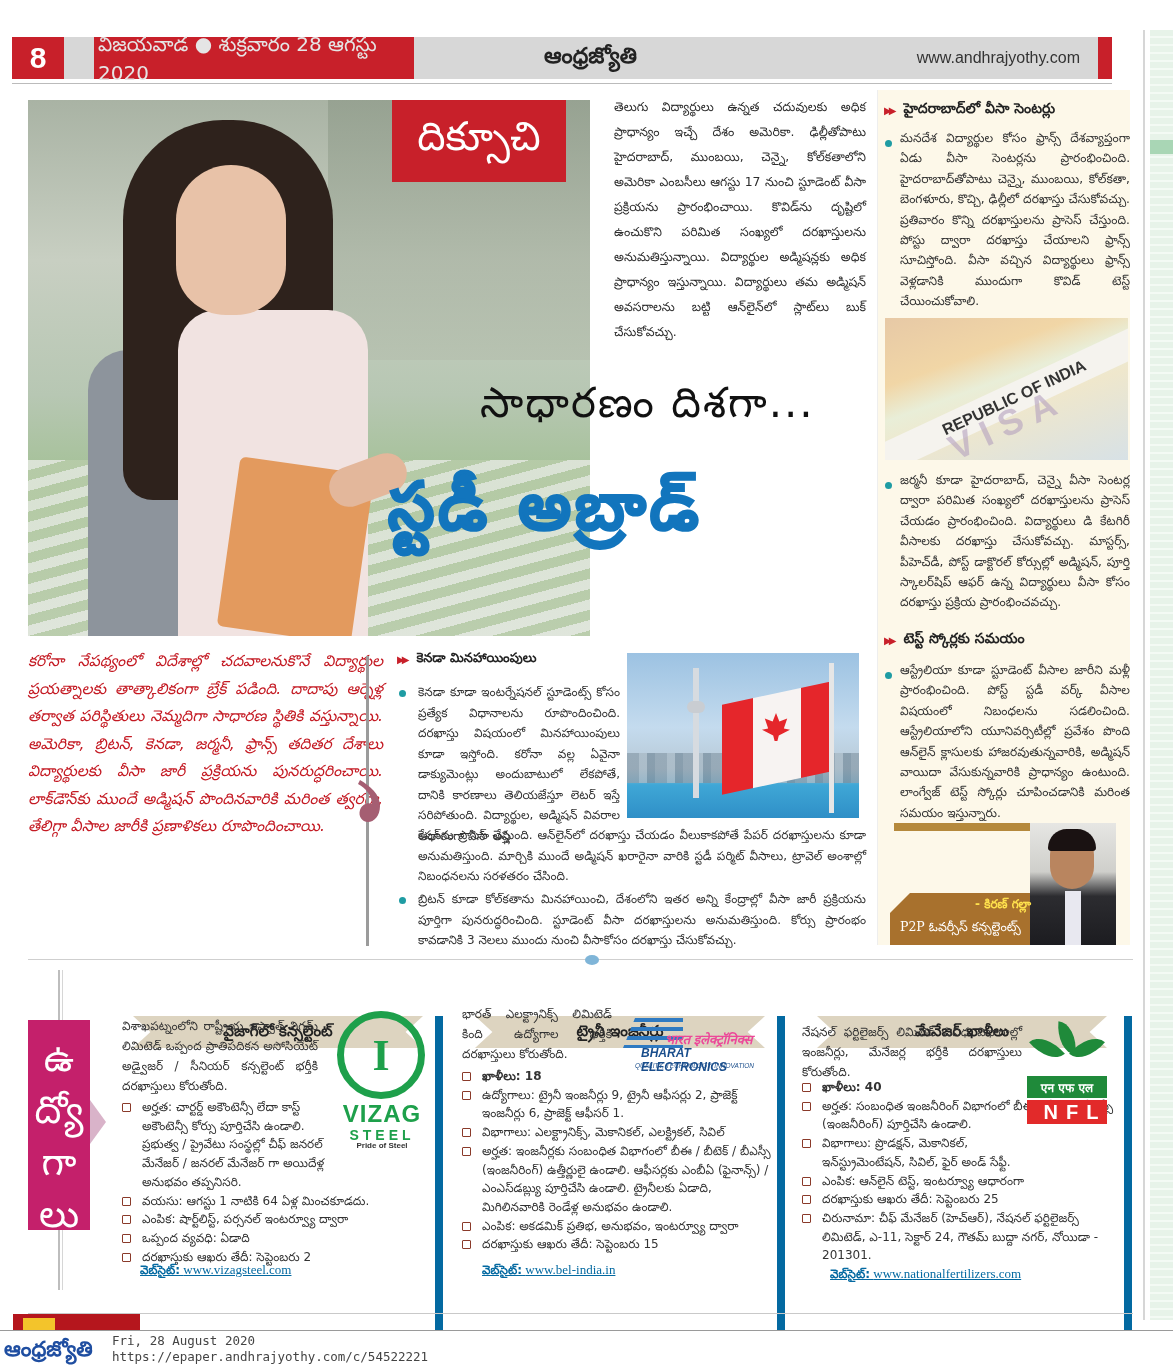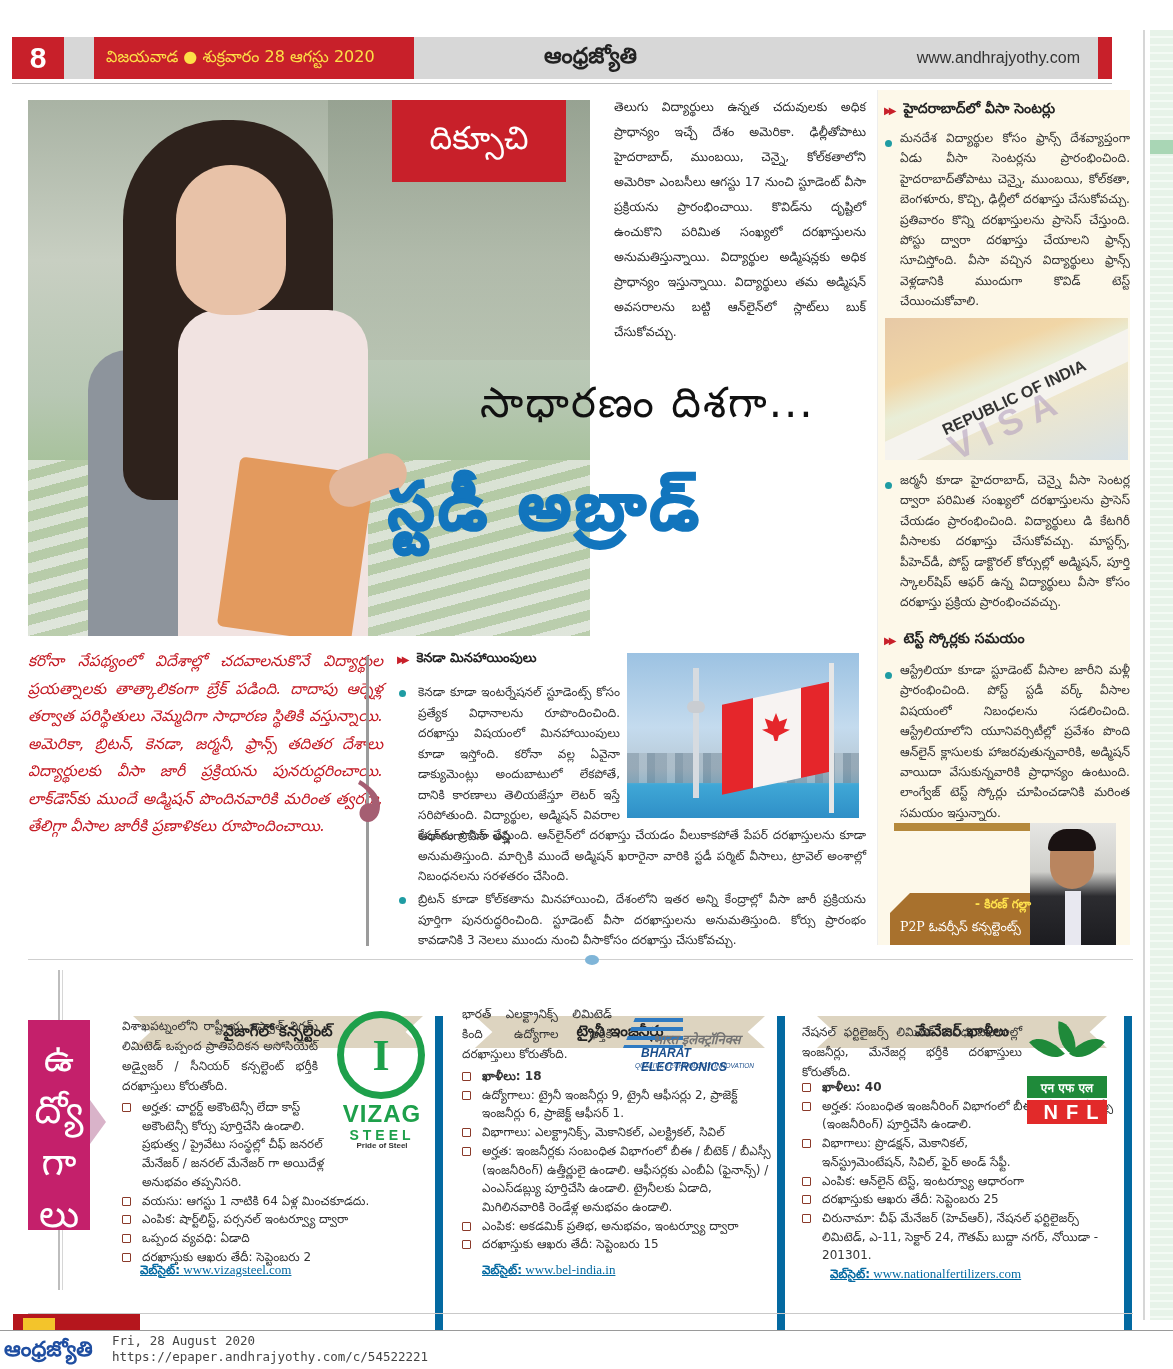--- a/index.html
+++ b/index.html
@@ -3,21 +3,21 @@
 <meta charset="utf-8">
 <style>
   * { box-sizing: border-box; margin: 0; padding: 0; }
   html, body { width: 1173px; height: 1369px; overflow: hidden; background: #ffffff; }
   body { position: relative; font-family: "DejaVu Sans", sans-serif; color: #2b2b2b; }
 
   
   .masthead { position: absolute; left: 12px; top: 37px; width: 1100px; height: 42px; display: flex; }
   .page-num { width: 52px; height: 42px; background: #c8202a; color: #fff; font: bold 30px "Liberation Sans", sans-serif; display: flex; align-items: center; justify-content: center; }
   .mast-gap { width: 30px; background: #d7d7d7; }
-  .dateline { width: 320px; background: #c8202a; color: #fde047; font-size: 16px; display: flex; align-items: center; padding-left: 12px; }
+  .dateline { width: 320px; background: #c8202a; color: #e5e5e5; font-size: 20px; display: flex; align-items: center; padding-left: 4px; }
   .mast-mid { flex: 1; background: #d7d7d7; display: flex; align-items: center; justify-content: space-between; padding: 0 18px 0 130px; }
   .mast-logo { font-size: 22px; font-weight: bold; color: #222; }
   .mast-url { font-size: 16px; color: #333; font-family: "Liberation Sans", sans-serif; }
   .mast-end { width: 14px; background: #c8202a; }
   .mast-rule { position: absolute; left: 12px; top: 83px; width: 1100px; height: 1px; background: #bbb; }
   .right-edge { position: absolute; left: 1143px; top: 30px; width: 2px; height: 1290px; background: #d6d6d6; }
   .right-strip { position: absolute; left: 1150px; top: 30px; width: 23px; height: 1290px; background: repeating-linear-gradient(#e7f3e9 0 6px, #f3faf4 6px 8px); }
   .right-strip .mark { position: absolute; top: 110px; left: 0; width: 23px; height: 14px; background: #a9d6b5; }
 
   
@@ -25,21 +25,21 @@
     background: linear-gradient(180deg, #a9b3a4 0%, #c8cfc2 30%, #b7c7b3 55%, #9fbf8f 75%, #c9d6c6 100%); }
   .hero .bg-bldg { position: absolute; left: 300px; top: 0; width: 262px; height: 260px; background: linear-gradient(180deg,#8f9b8a,#b5bfae); opacity: .7; }
   .hero .lawn { position: absolute; left: 0; top: 360px; width: 562px; height: 176px; background: repeating-linear-gradient(165deg,#e3e8df 0 10px,#b8cca9 10px 20px); opacity: .85; }
   .hero .hair { position: absolute; left: 95px; top: 20px; width: 210px; height: 380px; border-radius: 100px 100px 30px 30px; background: #2e221c; }
   .hero .face { position: absolute; left: 148px; top: 65px; width: 110px; height: 150px; border-radius: 55px 55px 50px 50px; background: #e8c2a8; }
   .hero .top { position: absolute; left: 150px; top: 210px; width: 190px; height: 330px; border-radius: 40px 40px 0 0; background: #f1e3e1; }
   .hero .bag { position: absolute; left: 60px; top: 250px; width: 110px; height: 290px; border-radius: 40px 20px 0 0; background: #8d949c; }
   .hero .book { position: absolute; left: 200px; top: 365px; width: 135px; height: 171px; background: #e39a5e; transform: rotate(8deg); border-radius: 6px; }
   .hero .arm { position: absolute; left: 300px; top: 360px; width: 80px; height: 40px; border-radius: 20px; background: #e3b79b; transform: rotate(-20deg); }
 
-  .kicker { position: absolute; left: 392px; top: 100px; width: 174px; height: 82px; background: #c8202a; color: #fff; font-size: 32px; display: flex; align-items: center; justify-content: center; }
+  .kicker { position: absolute; left: 392px; top: 100px; width: 174px; height: 82px; background: #c8202a; color: #fff; font-size: 40px; display: flex; align-items: center; justify-content: center; }
 
   .intro { position: absolute; left: 614px; top: 94px; width: 252px; font-size: 12.4px; line-height: 25px; color: #2d2d2d; text-align: justify; }
 
   .subhead { position: absolute; left: 480px; top: 378px; width: 400px; font-size: 42px; color: #111; letter-spacing: 2px; }
   .headline { position: absolute; left: 388px; top: 462px; width: 470px; font-size: 66px; font-weight: bold; color: #1275bd; line-height: 90px; -webkit-text-stroke: 2px #1275bd; letter-spacing: 4px; }
 
   
   .side { position: absolute; left: 877px; top: 90px; width: 253px; height: 855px; background: #fdf8e9; border-left: 1px solid #eee; }
   .side-head { position: absolute; left: 884px; font-size: 14px; font-weight: bold; color: #222; display: flex; align-items: center; gap: 10px; }
   .arrow-icon { color: #c8202a; font-size: 10px; letter-spacing: -3px; }
@@ -95,21 +95,21 @@
   .job-web b { font-family: "DejaVu Sans", sans-serif; font-size: 12px; }
 
   .vizag-logo { position: absolute; left: 337px; top: 1011px; width: 90px; height: 132px; }
   .vizag-ring { width: 88px; height: 88px; border-radius: 50%; border: 7px solid #1ea04b; display: flex; align-items: center; justify-content: center; }
   .vizag-ibeam { font: bold 44px "Liberation Serif", serif; color: #1ea04b; }
   .vizag-word { font: 900 24px "Liberation Sans", sans-serif; color: #1ea04b; letter-spacing: 1px; text-align: center; margin-top: 4px; line-height: 22px; }
   .vizag-sub { font: bold 8px "Liberation Sans", sans-serif; color: #333; text-align: center; }
 
   .bel-logo { position: absolute; left: 613px; top: 1016px; width: 156px; height: 58px; }
   .bel-bars { position: absolute; left: 10px; top: 2px; width: 60px; height: 30px; background: repeating-linear-gradient(180deg,#2e7ac2 0 4px,transparent 4px 9px); clip-path: polygon(20% 0,100% 0,100% 100%,0 100%); }
-  .bel-hindi { position: absolute; left: 40px; top: 14px; font: italic bold 13px "Liberation Sans", sans-serif; color: #737373; }
+  .bel-hindi { position: absolute; left: 52px; top: 14px; font: italic bold 13px "Liberation Sans", sans-serif; color: #ec4899; }
   .bel-name { position: absolute; left: 28px; top: 30px; font: italic bold 12px "Liberation Sans", sans-serif; color: #1a4e8c; }
   .bel-tag { position: absolute; left: 22px; top: 46px; font: italic 6.5px "Liberation Sans", sans-serif; color: #1a4e8c; }
 
   .nfl-logo { position: absolute; left: 1027px; top: 1022px; width: 80px; height: 100px; }
   .nfl-leaf { position: absolute; width: 20px; height: 32px; background: #1f8a3a; border-radius: 0 100% 0 100%; }
   .nfl-hindi { position: absolute; left: 0; top: 54px; width: 80px; height: 22px; background: #1f8a3a; color: #fff; font-size: 12px; font-weight: bold; display: flex; align-items: center; justify-content: center; }
   .nfl-en { position: absolute; left: 0; top: 78px; width: 80px; height: 24px; background: #e22a2a; color: #fff; font: 900 20px "Liberation Sans", sans-serif; letter-spacing: 8px; display: flex; align-items: center; justify-content: center; padding-left: 16px; }
 
   
   .bottom-rule { position: absolute; left: 28px; top: 1313px; width: 1105px; height: 1px; background: #c9c9c9; }

